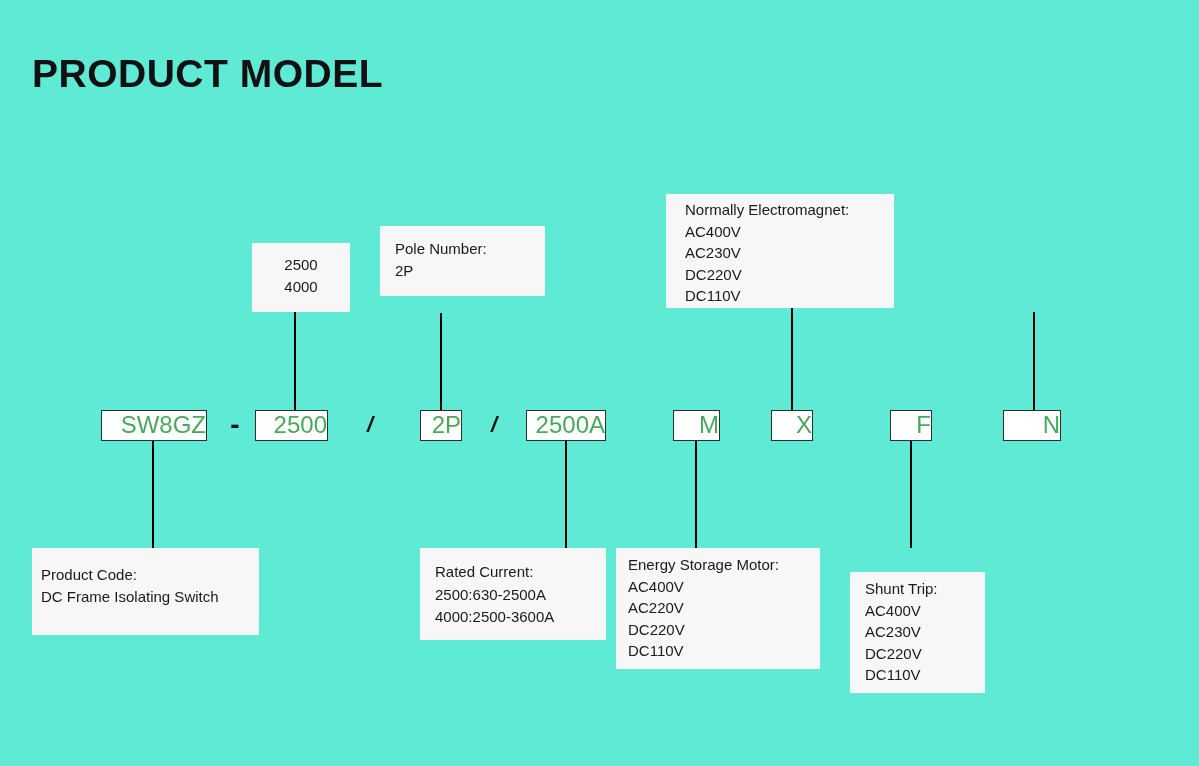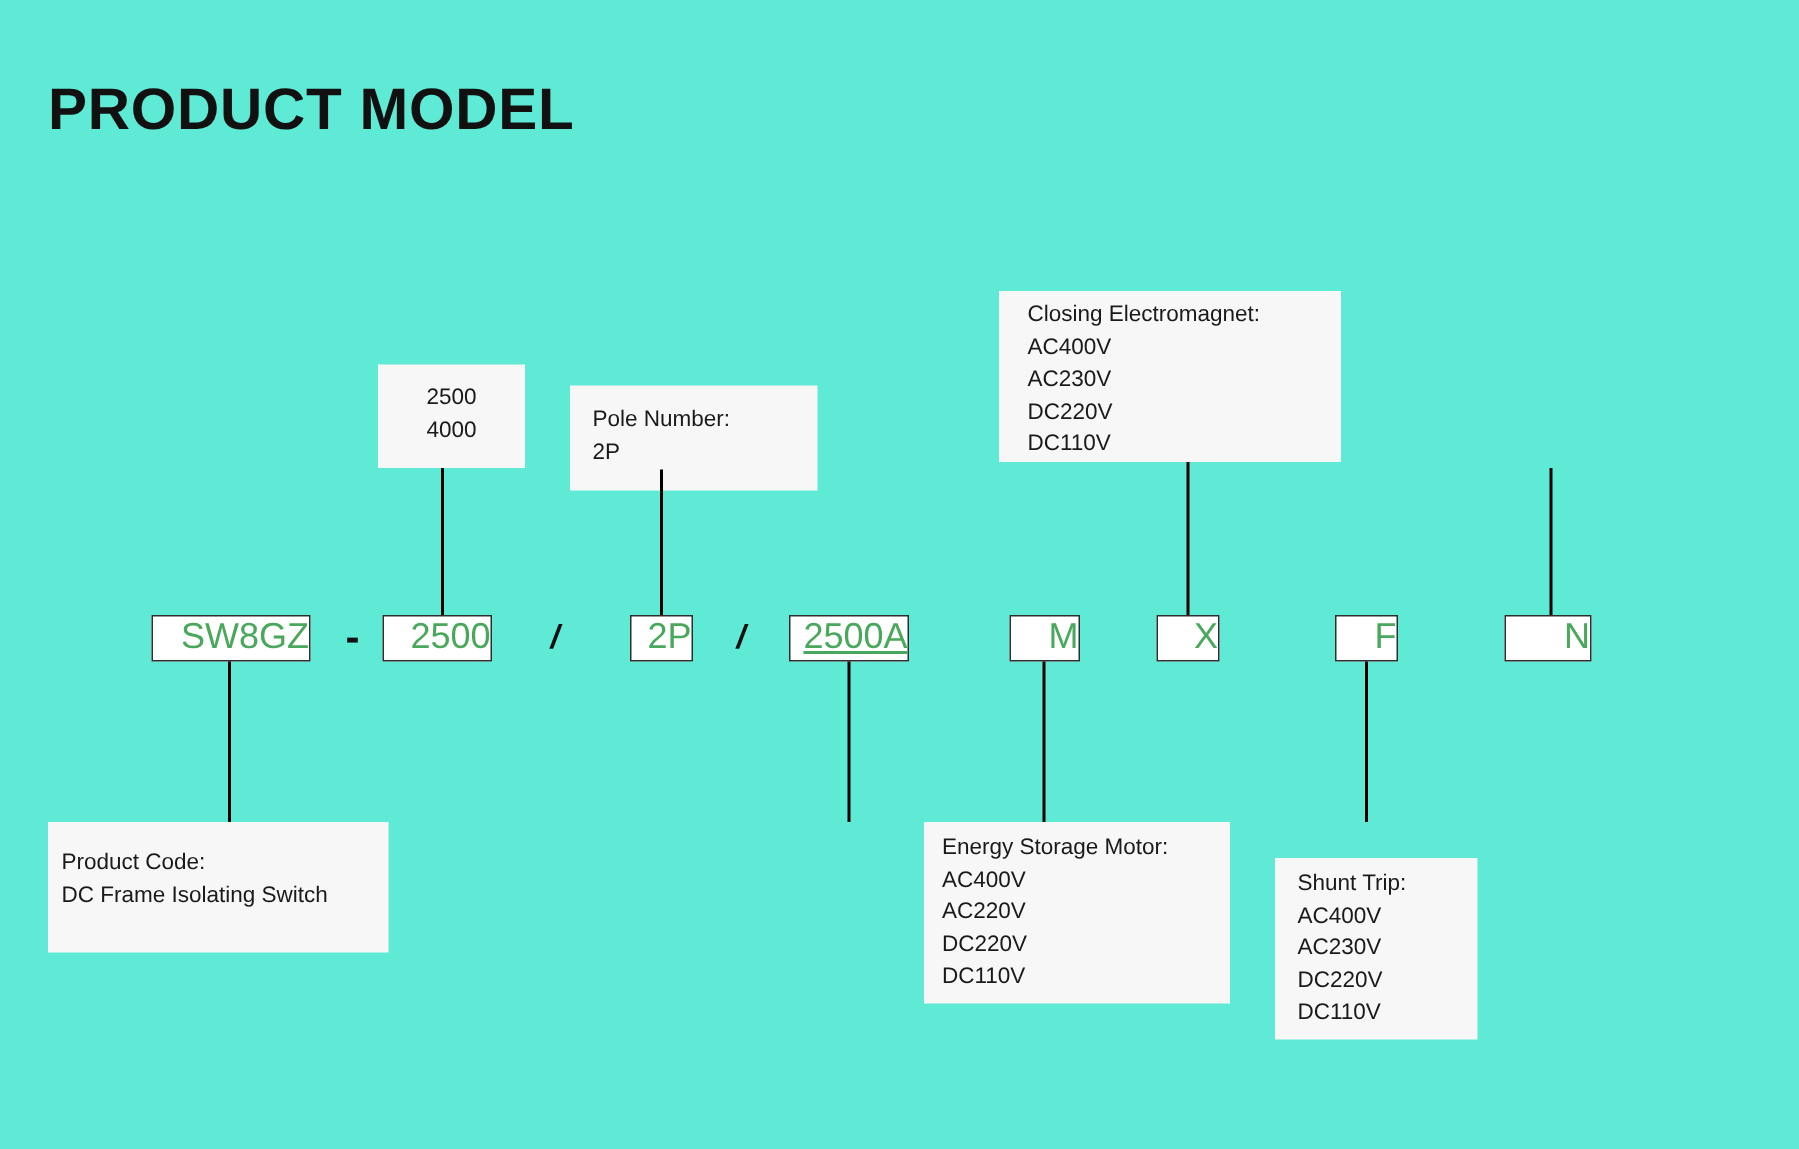--- a/index.html
+++ b/index.html
@@ -16,40 +16,40 @@
   
   .codebox{
     position:absolute;top:410px;height:31px;
     border:1px solid #2e2e2e;background:#ffffff;
     color:#4aa85c;font-size:24px;line-height:28px;text-align:right;
     white-space:nowrap;overflow:hidden;
   }
   #cb-series {left:101px;width:106px;}
   #cb-frame  {left:255px;width:73px;}
   #cb-poles  {left:420px;width:42px;}
-  #cb-current{left:526px;width:80px;text-decoration:underline;}
+  #cb-current{left:526px;width:80px;}
   #cb-motor  {left:673px;width:47px;}
   #cb-closing{left:771px;width:42px;}
   #cb-shunt  {left:890px;width:42px;}
   #cb-aux    {left:1003px;width:58px;}
   
   .sep{
     position:absolute;top:410px;height:31px;line-height:30px;
     font-weight:bold;color:#111;text-align:center;width:26px;
   }
   #sep-dash  {left:222px;font-size:28px;}
   #sep-slash1{left:357px;font-size:22px;font-style:italic;}
   #sep-slash2{left:481px;font-size:22px;font-style:italic;}
   
   .callout{
     position:absolute;background:#f7f7f7;
     font-size:15px;white-space:pre-wrap;color:#1a1a1a;
   }
   #co-frame-sizes{left:252px;top:243px;width:98px;height:69px;padding-top:11px;text-align:center;line-height:22px;}
-  #co-pole   {left:380px;top:257px;width:165px;height:70px;padding:12px 0 0 15px;line-height:22px;}
+  #co-pole   {left:380px;top:226px;width:165px;height:70px;padding:12px 0 0 15px;line-height:22px;}
   #co-closing{left:666px;top:194px;width:228px;height:114px;padding:5px 0 0 19px;line-height:21.5px;}
   #co-aux    {left:928px;top:203px;width:231px;height:110px;padding:5px 0 0 10px;line-height:21.5px;}
   #co-product{left:32px;top:548px;width:227px;height:87px;padding:16px 0 0 9px;line-height:22px;}
   #co-rated  {left:420px;top:548px;width:186px;height:92px;padding:13px 0 0 15px;line-height:22.5px;}
   #co-energy {left:616px;top:548px;width:204px;height:121px;padding:6px 0 0 12px;line-height:21.5px;}
   #co-shunt  {left:850px;top:548px;width:135px;height:121px;padding:6px 0 0 15px;line-height:21.5px;margin-top:24px;}
   
   .vline{position:absolute;width:2px;background:#000;}
   #ln-frame  {left:294px;top:312px;height:98px;}
   #ln-pole   {left:440px;top:313px;height:97px;}
@@ -64,21 +64,21 @@
 <body>
 
 <div class="stage">
 
   <div class="page-title">PRODUCT MODEL</div>
 
   <div class="callout" id="co-frame-sizes">2500
 4000</div>
   <div class="callout" id="co-pole">Pole Number:
 2P</div>
-  <div class="callout" id="co-closing">Closing Electromagnet:
+  <div class="callout" id="co-closing">Normally Electromagnet:
 AC400V
 AC230V
 DC220V
 DC110V</div>
 
   <div class="vline" id="ln-frame"></div>
   <div class="vline" id="ln-pole"></div>
   <div class="vline" id="ln-closing"></div>
   <div class="vline" id="ln-aux"></div>
 
@@ -94,20 +94,23 @@
   <div class="codebox" id="cb-shunt">F</div>
   <div class="codebox" id="cb-aux">N</div>
 
   <div class="vline" id="ln-product"></div>
   <div class="vline" id="ln-rated"></div>
   <div class="vline" id="ln-motor"></div>
   <div class="vline" id="ln-shunt"></div>
 
   <div class="callout" id="co-product">Product Code:
 DC Frame Isolating Switch</div>
+  <div class="callout" id="co-rated">Rated Current:
+2500:630-2500A
+4000:2500-3600A</div>
   <div class="callout" id="co-energy">Energy Storage Motor:
 AC400V
 AC220V
 DC220V
 DC110V</div>
   <div class="callout" id="co-shunt">Shunt Trip:
 AC400V
 AC230V
 DC220V
 DC110V</div>

